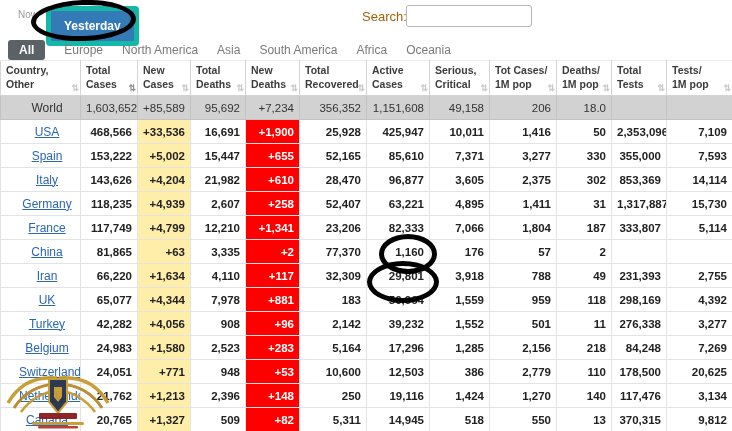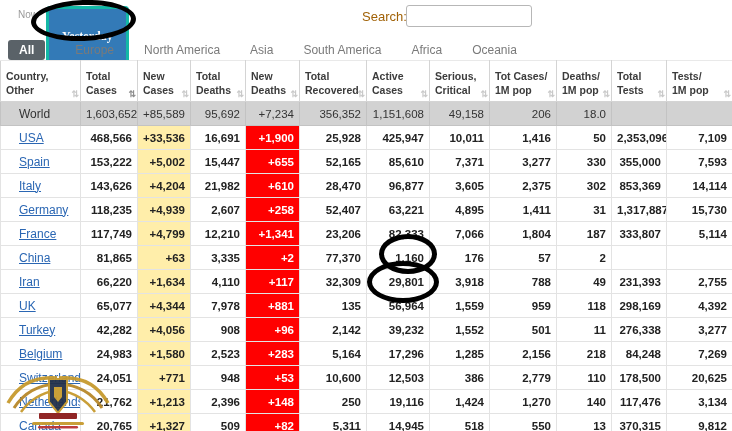--- a/index.html
+++ b/index.html
@@ -1,40 +1,40 @@
 <!DOCTYPE html>
 <html><head>
 <meta charset="utf-8">
 <style>
   html,body{margin:0;padding:0;background:#fff;font-family:"Liberation Sans",sans-serif;}
   .stage{position:relative;width:732px;height:431px;background:#fff;overflow:hidden;}
 
   
   .now-label{position:absolute;left:18px;top:9px;font-size:10px;color:#9a9a9a;cursor:pointer;}
-  .yesterday-btn{position:absolute;left:46px;top:6px;background:#337ab7;color:#fff;border:3px solid #14b8a6;
-    border-radius:4px;font-weight:bold;font-size:12px;padding:20px 13px;font-family:Liberation Serif, serif;cursor:pointer;}
+  .yesterday-btn{position:absolute;left:46px;top:6px;background:#337ab7;color:#fff;border:5px solid #14b8a6;
+    border-radius:4px;font-weight:bold;font-size:12px;padding:8px 13px;font-family:Liberation Sans, sans-serif;cursor:pointer;}
   .search-label{position:absolute;left:362px;top:9px;font-size:13px;color:#a16207;}
   .search-input{position:absolute;left:406px;top:5px;width:116px;height:18px;border:1px solid #b7b7b7;
     border-radius:3px;font-size:12px;padding:1px 4px;}
 
   
-  .tabs{position:absolute;left:8px;top:39px;display:flex;gap:30px;align-items:center;font-size:12px;color:#7a7a7a;height:22px;}
+  .tabs{position:absolute;left:8px;top:39px;display:flex;gap:19px;align-items:center;font-size:12px;color:#7a7a7a;height:22px;}
   .tab{cursor:pointer;white-space:nowrap;}
   .tab.active{background:#5a6268;color:#fff;border-radius:3px;padding:3px 11px;font-weight:bold;}
 
   
   table.main{position:absolute;left:0;top:60px;width:732px;border-collapse:collapse;table-layout:fixed;}
   th{border:1px solid #d4d4d4;border-top:1px solid #e9e9e9;color:#3c3c3c;font-size:10.5px;text-align:left;
-     vertical-align:top;padding:9px 3px 2px 5px;position:relative;height:29px;font-weight:bold;background:#fff;}
+     vertical-align:top;padding:3px 3px 2px 5px;position:relative;height:29px;font-weight:bold;background:#fff;}
   th .hlabel{white-space:pre-line;line-height:1.3;}
   th .sort{position:absolute;right:2px;bottom:2px;color:#c9c9c9;font-size:9px;letter-spacing:-1px;}
   th .sort.active{color:#8d8d8d;}
   td{border:1px solid #e3e3e3;padding:0 5px;text-align:right;color:#222;font-weight:bold;height:23px;
      font-size:11.5px;white-space:nowrap;overflow:hidden;}
-  td.country{text-align:left;padding-left:18px;font-weight:normal;font-size:12px;}
+  td.country{text-align:center;padding-left:18px;font-weight:normal;font-size:12px;}
   a.clink{color:#2a66b3;text-decoration:underline;}
   tr.world td{background:#d2d2d2;font-weight:normal;color:#333;border-color:#c3c3c3;}
   td.yellow{background:#ffeeaa;margin-top:28px;}
   td.red{background:#ff0000;color:#fff;}
 
   
   .circle{position:absolute;border:5px solid #000;border-radius:50%;background:transparent;z-index:30;pointer-events:none;}
   .circle.c-yesterday{left:31px;top:0px;width:95px;height:31px;transform:rotate(-2deg);}
   .circle.c-china{left:379px;top:234px;width:48px;height:30px;}
   .circle.c-iran{left:367px;top:261px;width:62px;height:32px;}
@@ -253,21 +253,21 @@
           <td>49</td>
           <td>231,393</td>
           <td>2,755</td>
         </tr>
         <tr>
           <td class="country"><a href="#" class="clink">UK</a></td>
           <td>65,077</td>
           <td class="yellow">+4,344</td>
           <td>7,978</td>
           <td class="red">+881</td>
-          <td>135</td>
+          <td>183</td>
           <td>56,964</td>
           <td>1,559</td>
           <td>959</td>
           <td>118</td>
           <td>298,169</td>
           <td>4,392</td>
         </tr>
         <tr>
           <td class="country"><a href="#" class="clink">Turkey</a></td>
           <td>42,282</td>

